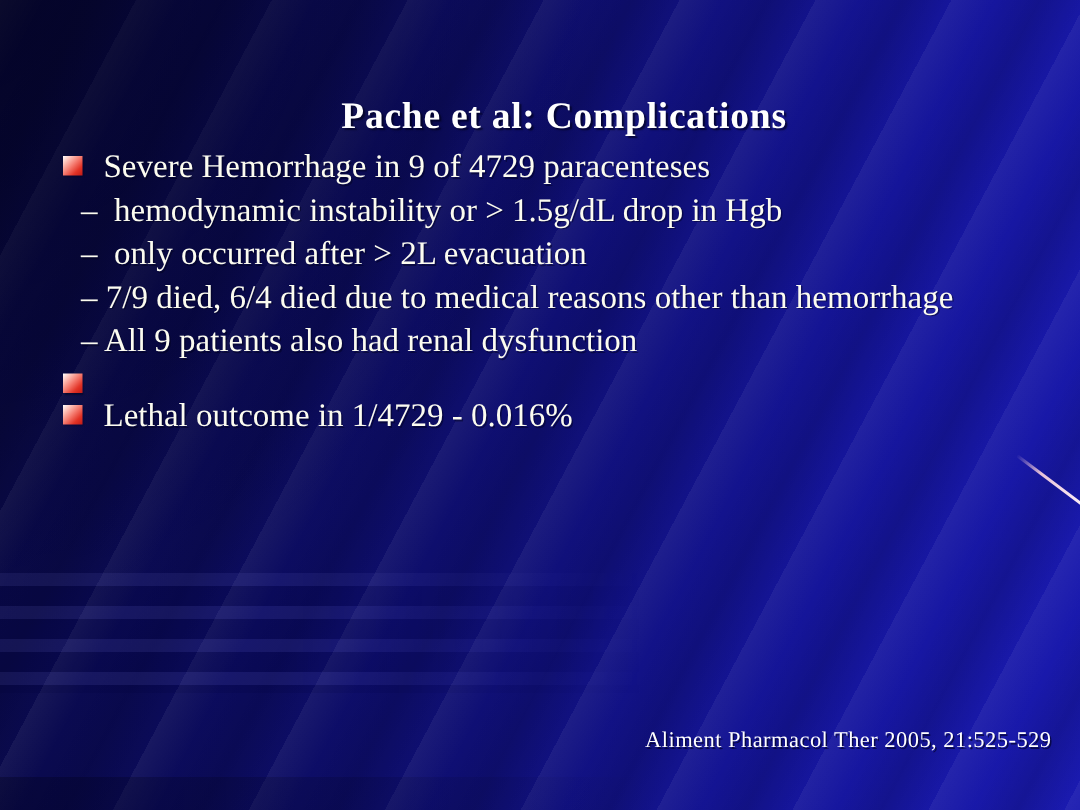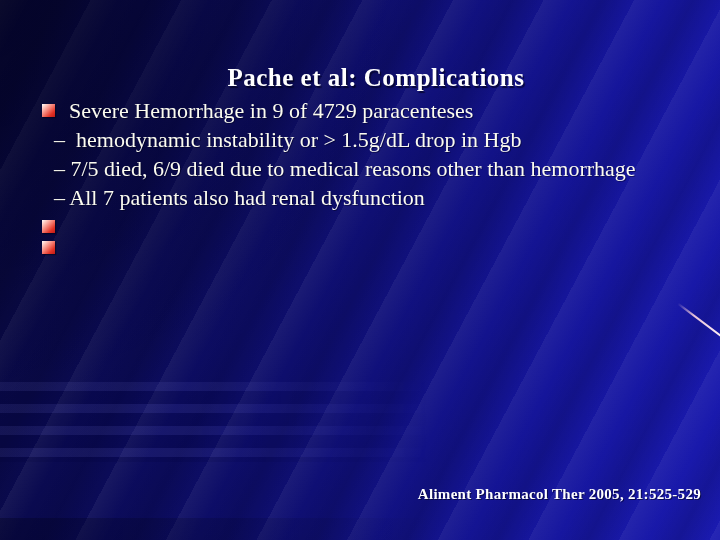--- a/index.html
+++ b/index.html
@@ -55,21 +55,21 @@
   }
   .item.l1 .txt { margin-left: 14px; width: 590px; }
   .item.l2 { margin-left: 54px; }
   .item.l2 .txt {
     display: block; width: 570px;
     padding-left: 15px; text-indent: -15px;
     white-space: pre-wrap;
   }
   .footer {
     position: absolute; top: 486px; right: 19px;
-    font-size: 15px; font-weight: bold; letter-spacing: 0.3px;
+    font-size: 15px; font-weight: normal; letter-spacing: 0.3px;
     color: #ffffff;
     text-shadow: 1px 1px 0 rgba(0,0,25,0.6);
   }
 </style>
 </head>
 <body>
 
 <div class="slide">
 
   <div class="hbands"></div>
@@ -83,35 +83,39 @@
     <div class="item l1">
       <span class="sq"></span>
       <span class="txt">Severe Hemorrhage in 9 of 4729 paracenteses</span>
     </div>
 
     <div class="item l2">
       <span class="txt">–  hemodynamic instability or &gt; 1.5g/dL drop in Hgb</span>
     </div>
 
 
-
     <div class="item l2">
-      <span class="txt">– 7/5 died, 6/9 died due to medical reasons other than hemorrhage</span>
+      <span class="txt">–  only occurred after &gt; 2L evacuation</span>
     </div>
 
     <div class="item l2">
-      <span class="txt">– All 7 patients also had renal dysfunction</span>
+      <span class="txt">– 7/9 died, 6/4 died due to medical reasons other than hemorrhage</span>
+    </div>
+
+    <div class="item l2">
+      <span class="txt">– All 9 patients also had renal dysfunction</span>
     </div>
 
     <div class="item l1">
       <span class="sq"></span>
     </div>
 
     <div class="item l1">
       <span class="sq"></span>
+      <span class="txt">Lethal outcome in 1/4729 - 0.016%</span>
     </div>
 
 
   </div>
 
   <div class="footer">Aliment Pharmacol Ther 2005, 21:525-529</div>
 
 </div>
 
 </body></html>

